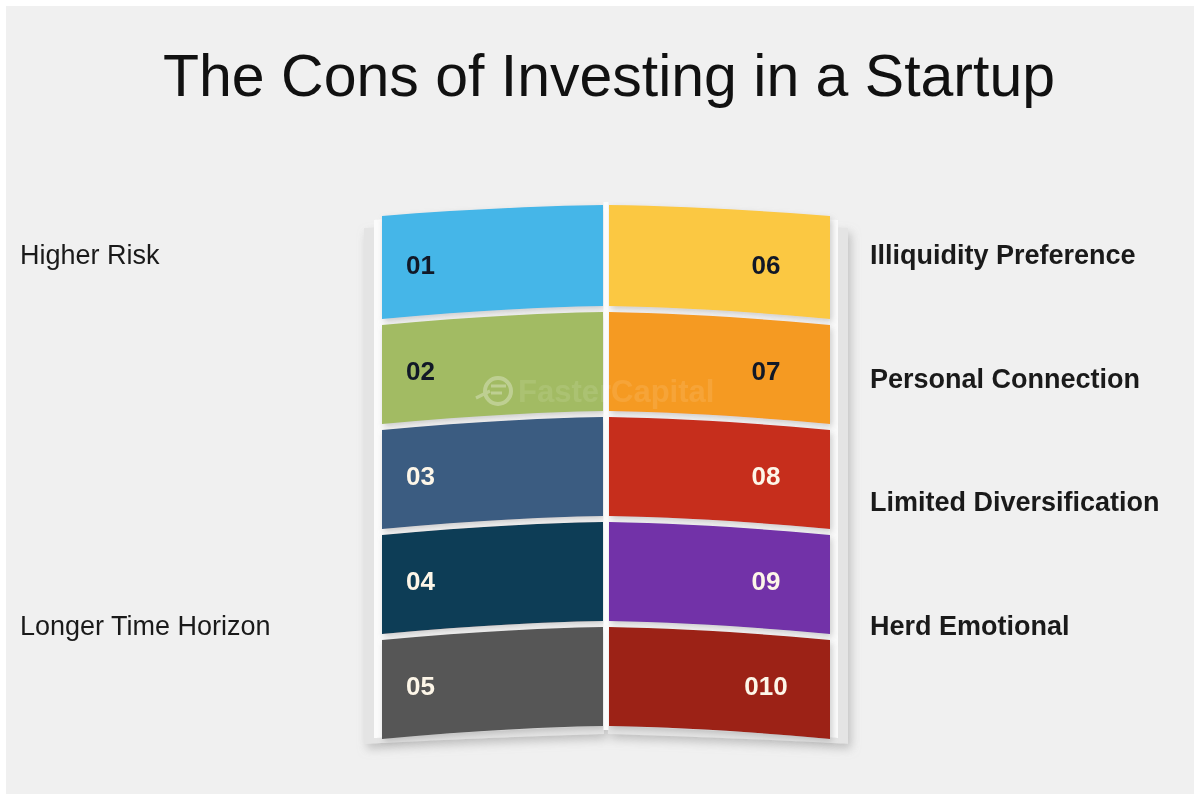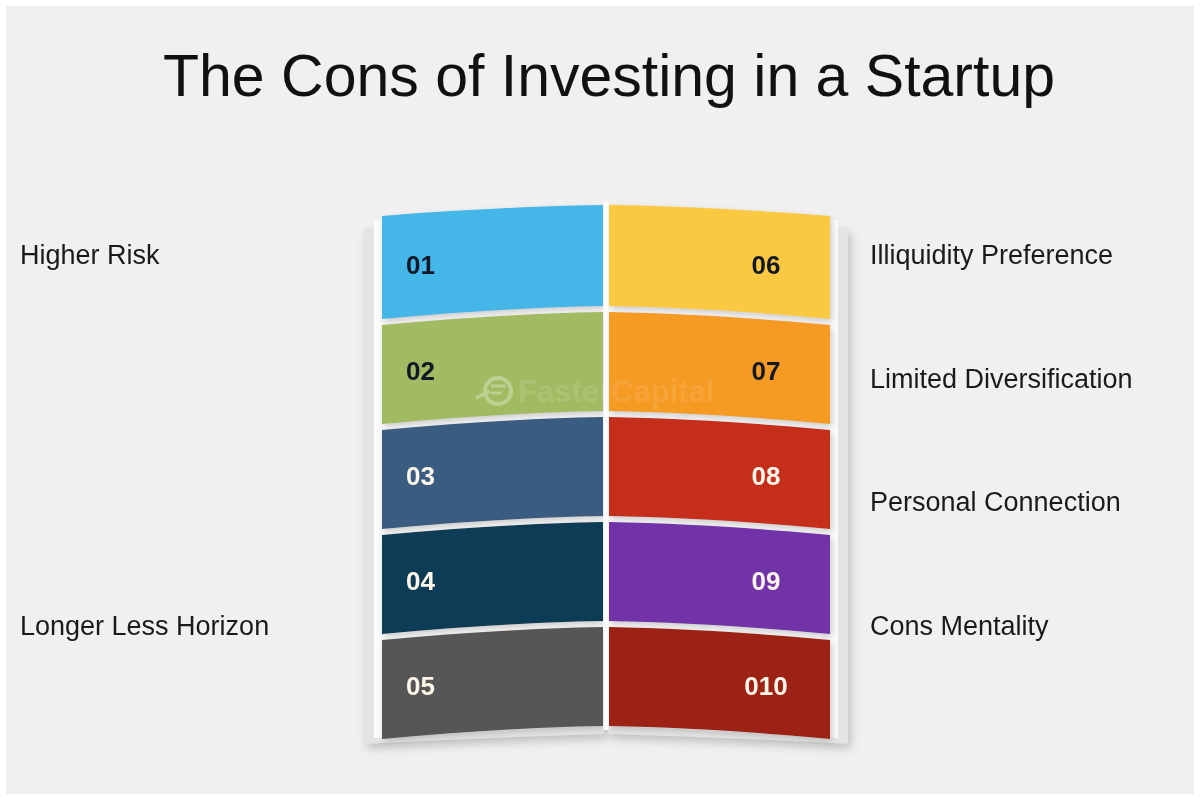--- a/index.html
+++ b/index.html
@@ -57,21 +57,21 @@
     color: #1a1a1a;
     font-weight: 400;
     line-height: 1;
     height: 98.5px;
     display: flex;
     align-items: center;
     white-space: nowrap;
     font-family: "Liberation Sans", sans-serif;
   }
   #left-col .label  { padding-left: 6px; }
-  #right-col .label { padding-left: 6px; }
+  #right-col .label { padding-left: 6px; font-weight: bold; }
 
   
   #book {
     position: absolute;
     left: 340px;
     top: 180px;
     width: 520px;
     height: 580px;
   }
   #book svg { display: block; width: 520px; height: 580px; }
@@ -95,28 +95,28 @@
 </head>
 <body>
 
 <div id="page">
   <div id="canvas">
 
     <div id="title">The Cons of Investing in a Startup</div>
 
     <div id="left-col" class="label-col">
       <div class="label">Higher Risk</div>
-      <div class="label">Longer Less Horizon</div>
+      <div class="label">Longer Time Horizon</div>
     </div>
 
     <div id="right-col" class="label-col">
       <div class="label">Illiquidity Preference</div>
+      <div class="label">Personal Connection</div>
       <div class="label">Limited Diversification</div>
-      <div class="label">Personal Connection</div>
-      <div class="label">Cons Mentality</div>
+      <div class="label">Herd Emotional</div>
     </div>
 
     <div id="book">
       <svg viewBox="0 0 520 580" xmlns="http://www.w3.org/2000/svg">
         <defs>
           <filter id="bookshadow" x="-20%" y="-20%" width="140%" height="140%">
             <feDropShadow dx="3" dy="5" stdDeviation="5" flood-color="#9a9a9a" flood-opacity="0.55"></feDropShadow>
           </filter>
           <filter id="softshadow" x="-20%" y="-20%" width="140%" height="140%">
             <feDropShadow dx="2" dy="3" stdDeviation="3" flood-color="#8f8f8f" flood-opacity="0.45"></feDropShadow>

